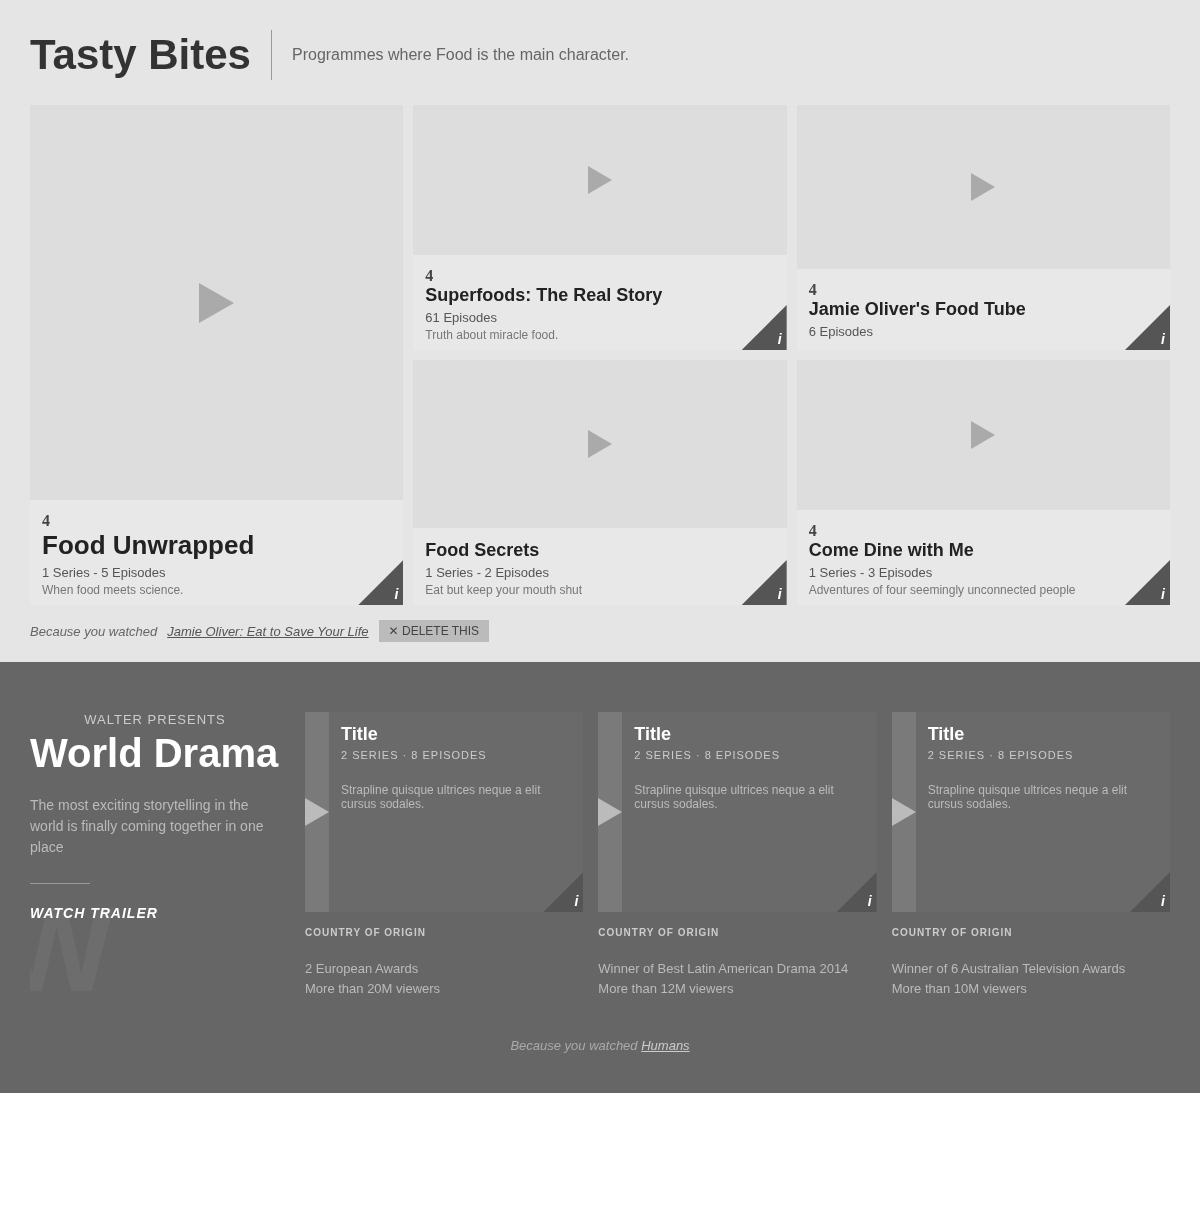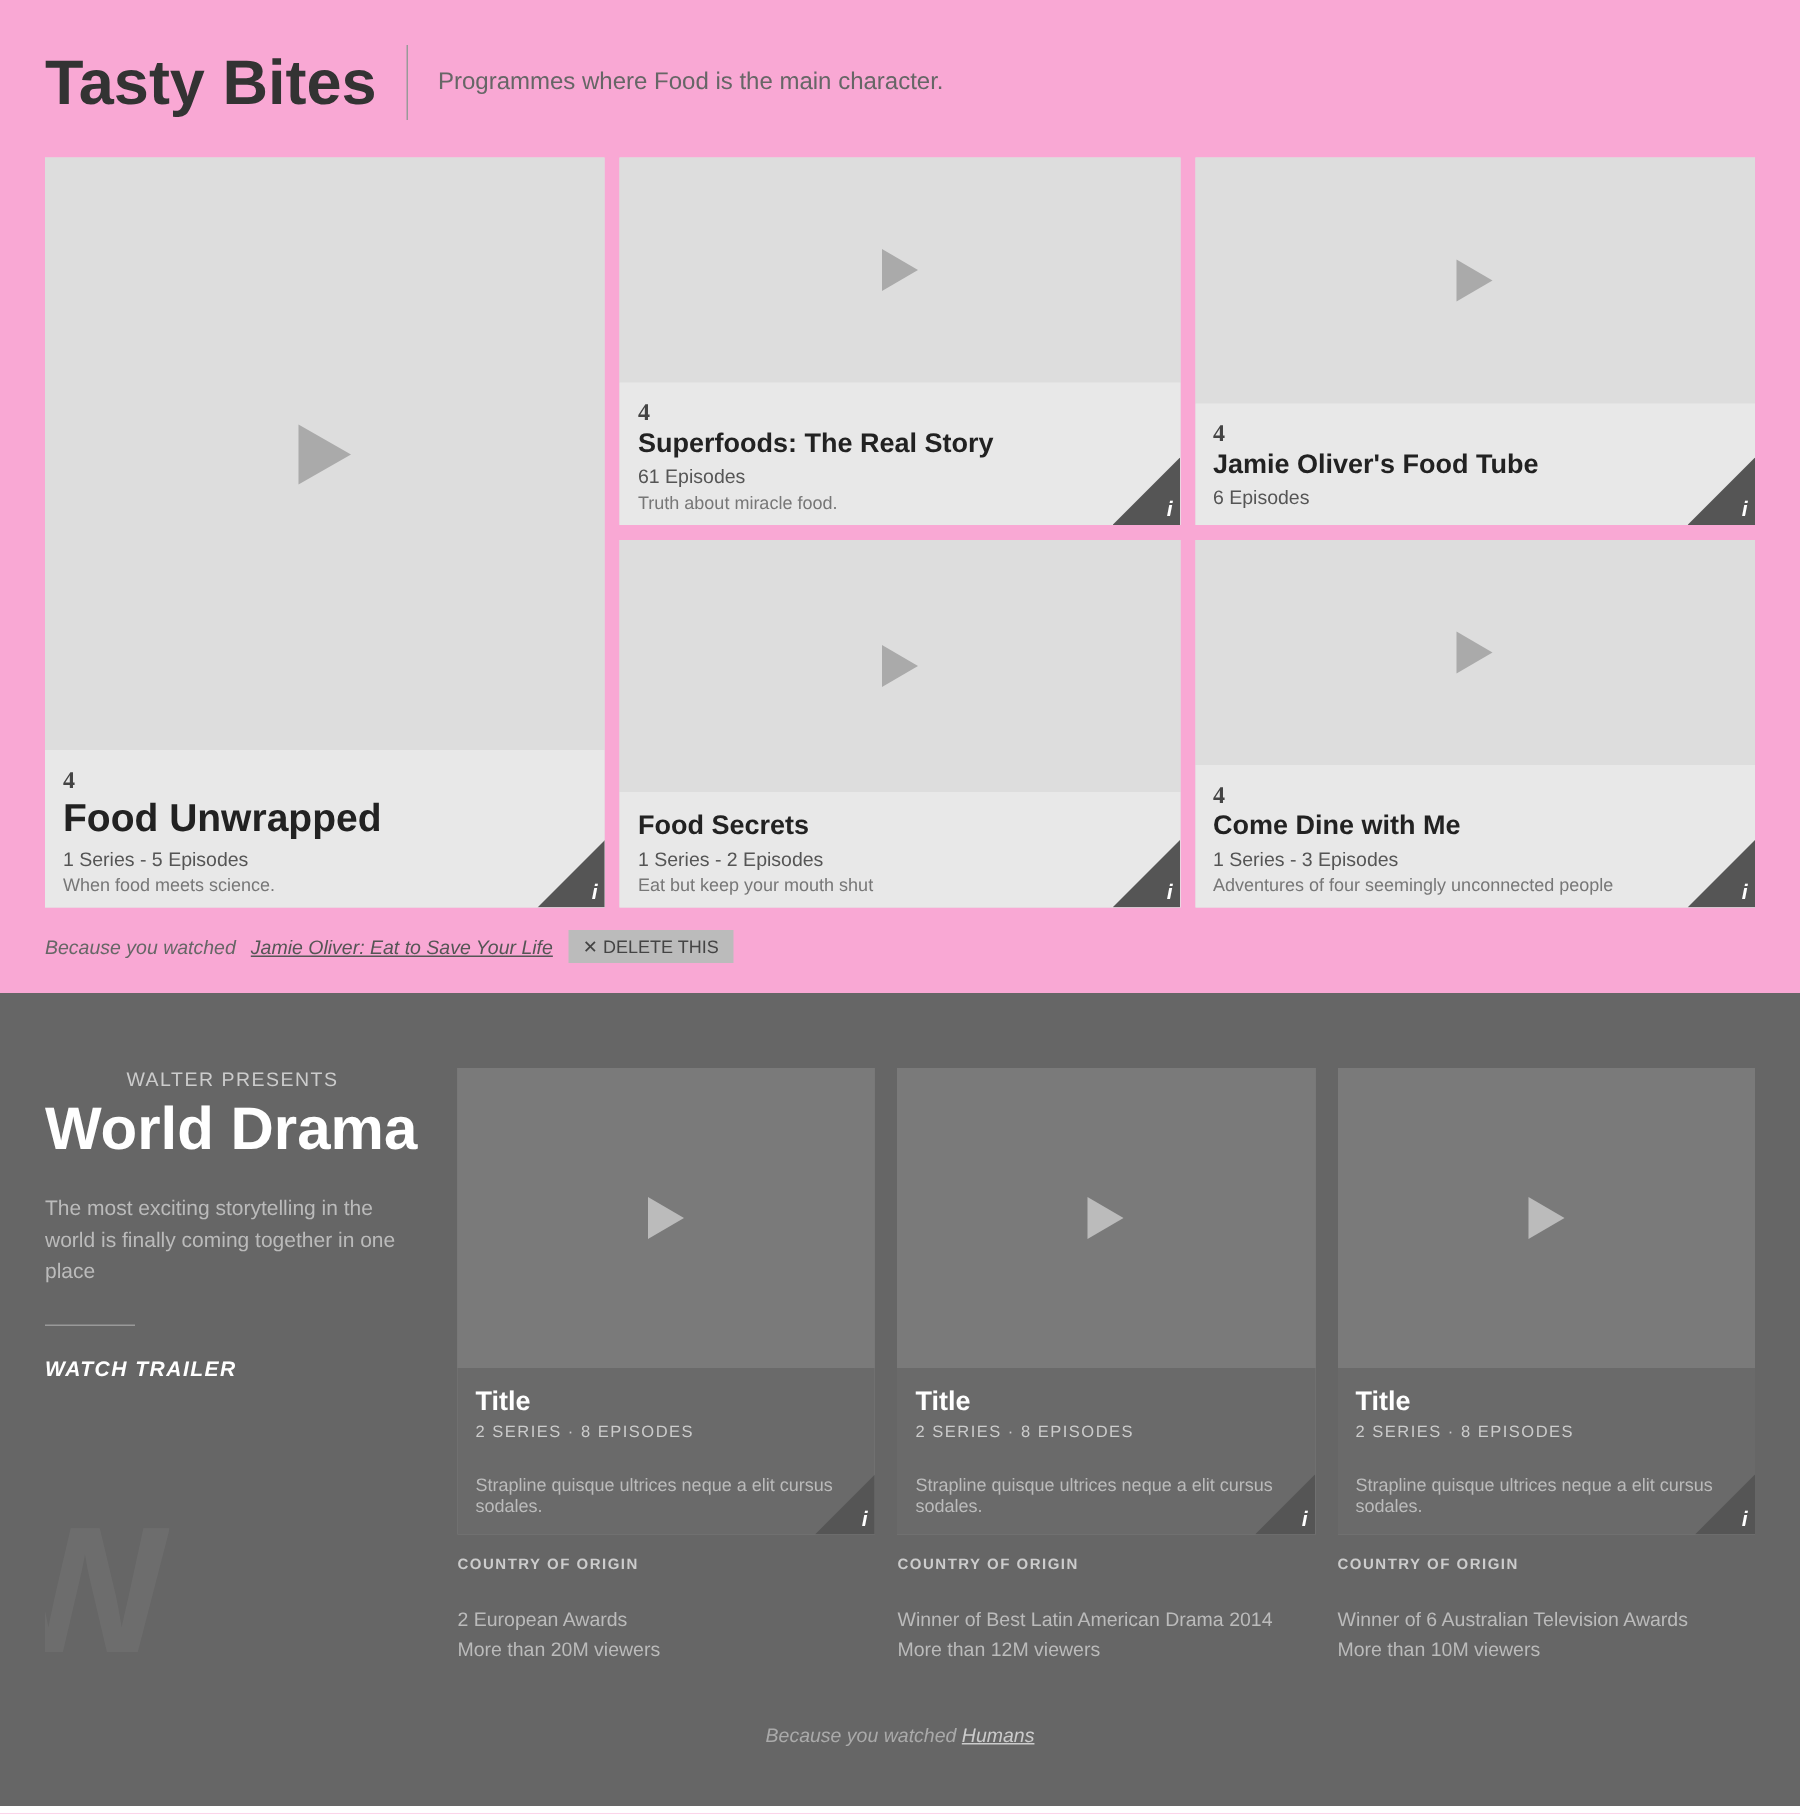--- a/index.html
+++ b/index.html
@@ -1,20 +1,20 @@
 <!DOCTYPE html>
 <html><head>
   <meta charset="utf-8">
   <style>
     * { margin: 0; padding: 0; box-sizing: border-box; }
     body { font-family: Arial, Helvetica, sans-serif; background: #fff; width: 1200px; }
 
     
     .section-tasty {
-      background: #f9a8d4;
+      background: #e5e5e5;
       padding: 30px 30px 20px 30px;
     }
 
     .section-header {
       display: flex;
       align-items: center;
       margin-bottom: 25px;
     }
 
     .section-title {
@@ -244,21 +244,21 @@
     }
 
     .drama-intro-wrapper {
       position: relative;
       overflow: hidden;
     }
 
     .drama-card {
       background: #888;
       display: flex;
-      flex-direction: column;
+      flex-direction: row;
     }
 
     .drama-thumbnail {
       background: #7a7a7a;
       height: 200px;
       display: flex;
       align-items: center;
       justify-content: center;
     }
 

